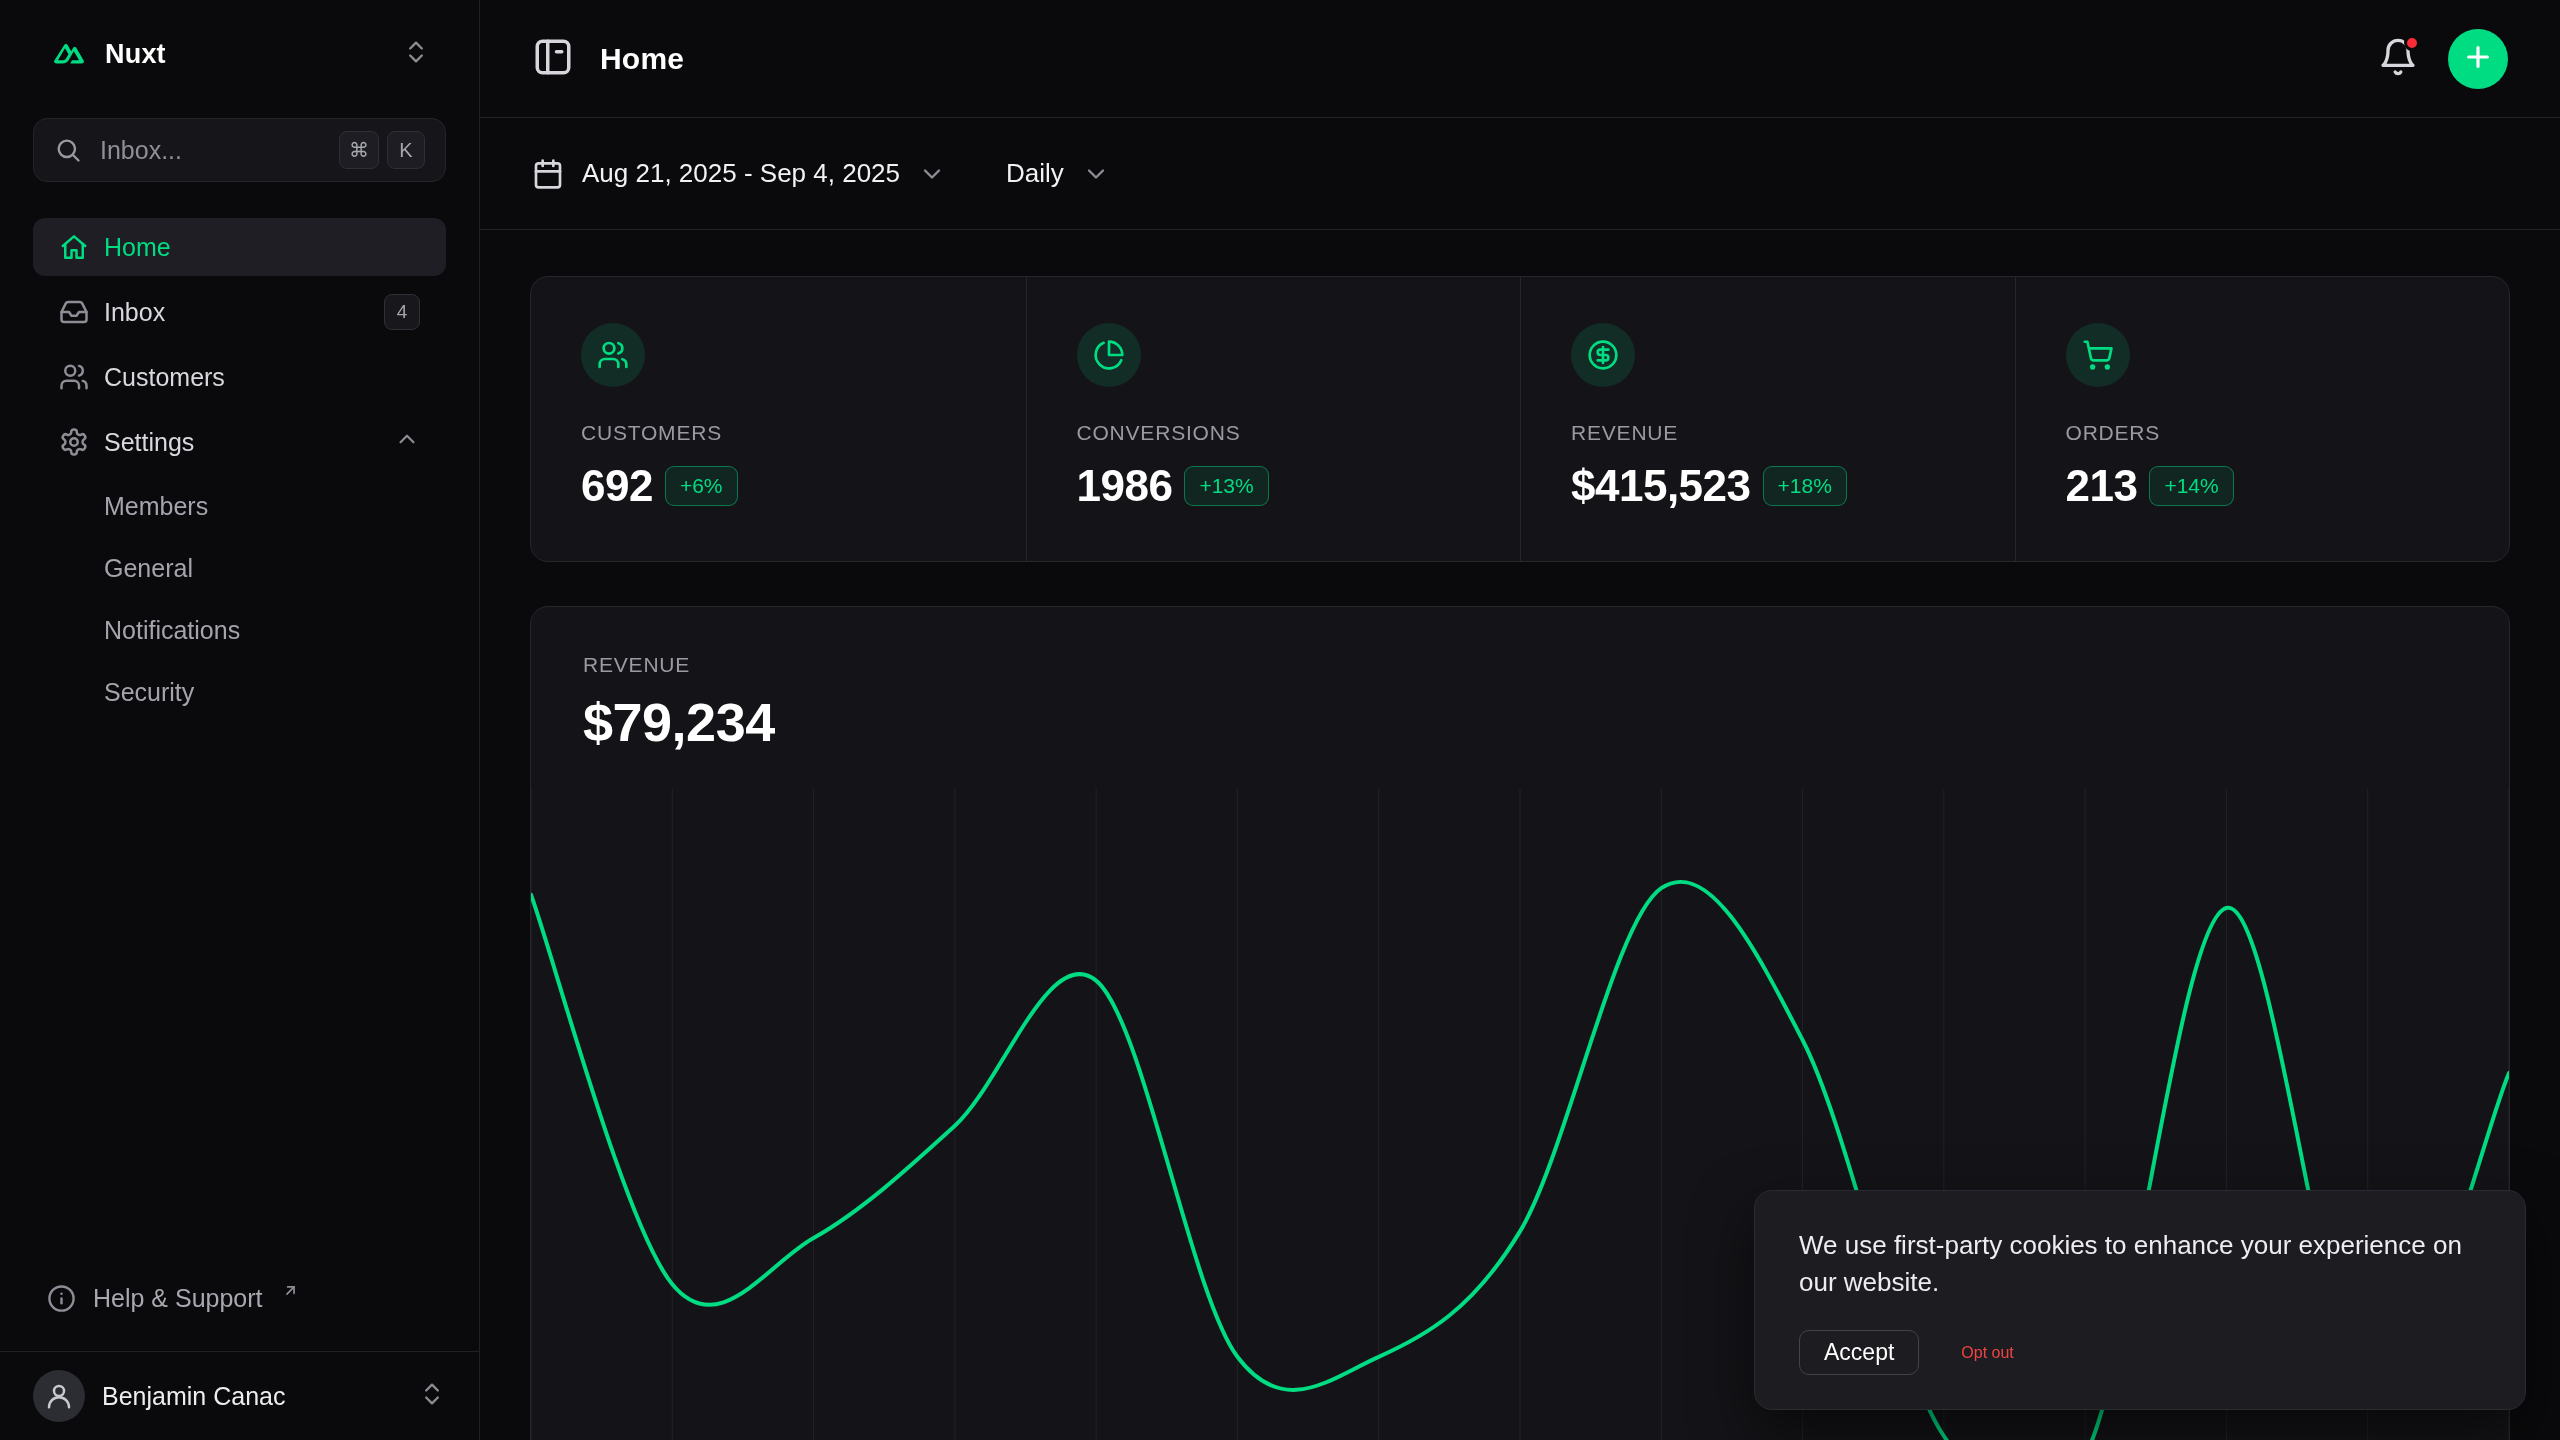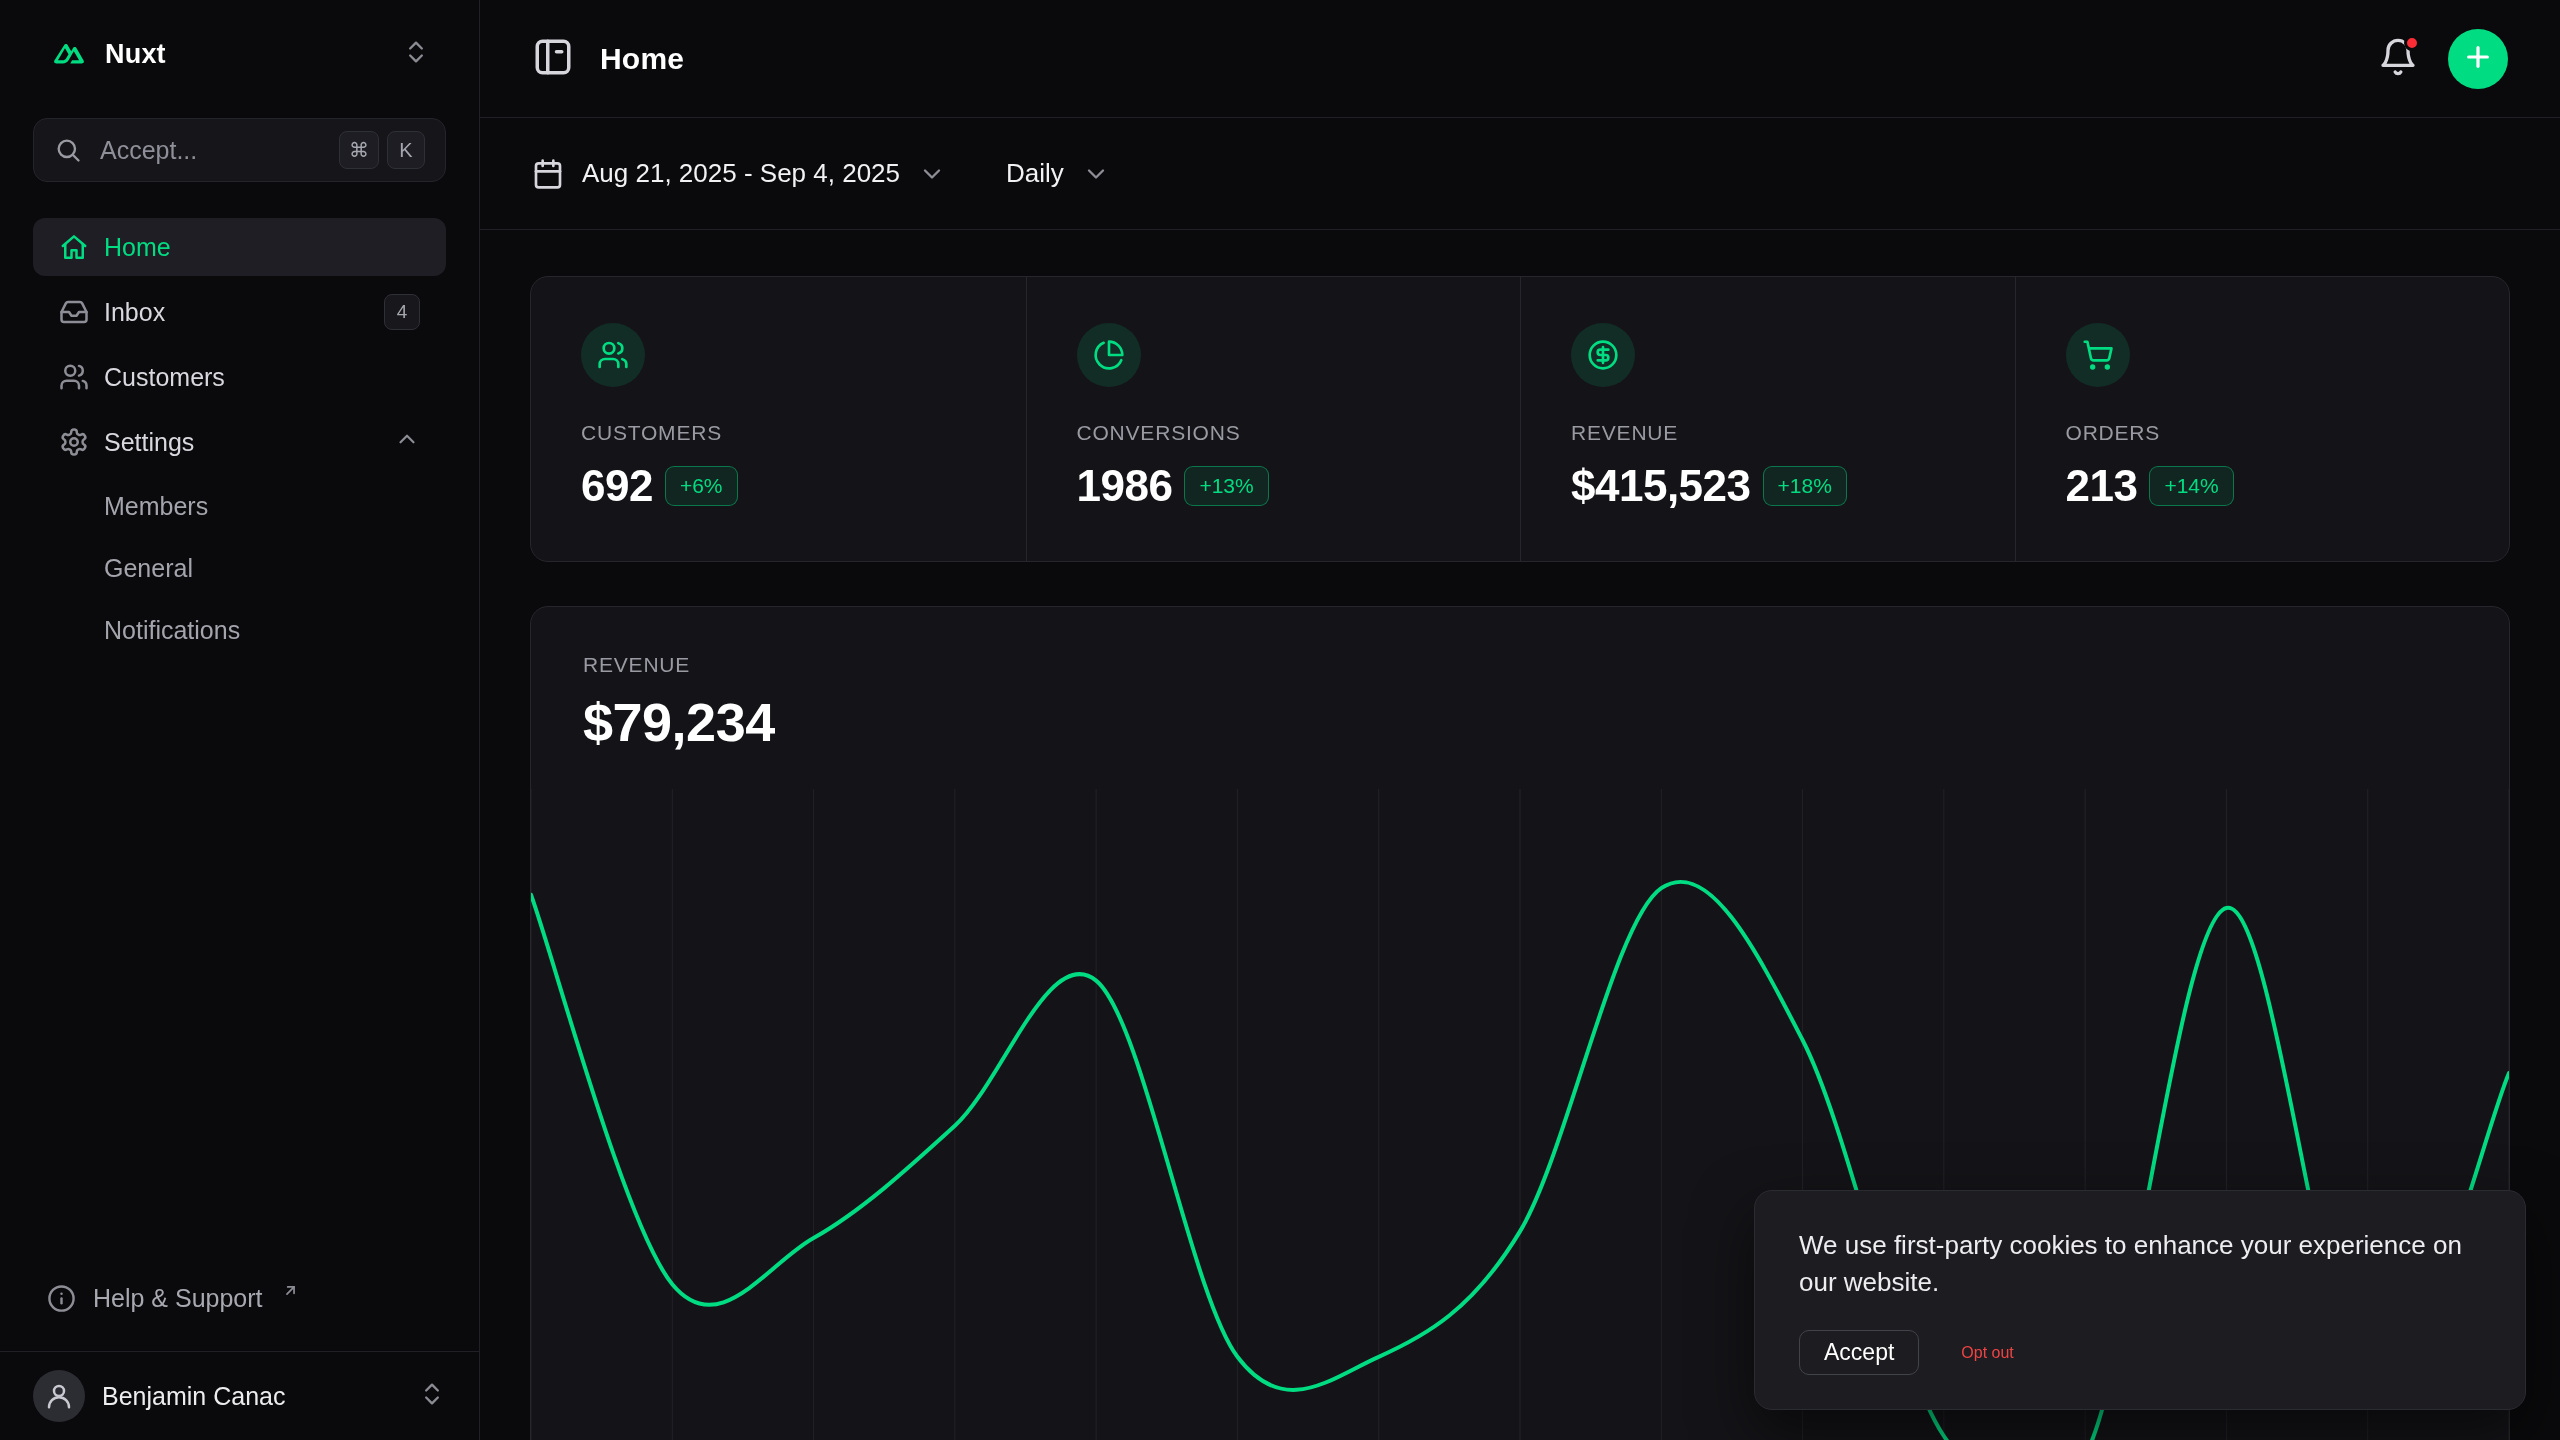--- a/index.html
+++ b/index.html
@@ -215,21 +215,21 @@
       </span>
     </div>
 
     <button class="search">
       <span class="sicon">
         <svg viewBox="0 0 24 24" fill="none" stroke="currentColor" stroke-width="2" stroke-linecap="round" stroke-linejoin="round">
             <circle cx="11" cy="11" r="7"></circle>
             <path d="m21 21-4.3-4.3"></path>
           </svg>
       </span>
-      <span class="search-text">Accept...</span>
+      <span class="search-text">Inbox...</span>
       <span class="kbds">
         <kbd>⌘</kbd>
         <kbd>K</kbd>
       </span>
     </button>
 
     <nav>
       <div class="nav-item active">
         <span class="nicon">
           <svg viewBox="0 0 24 24" fill="none" stroke="currentColor" stroke-width="2" stroke-linecap="round" stroke-linejoin="round">
@@ -275,20 +275,21 @@
           <svg viewBox="0 0 24 24" fill="none" stroke="currentColor" stroke-width="2" stroke-linecap="round" stroke-linejoin="round">
               <path d="m18 15-6-6-6 6"></path>
             </svg>
         </span>
       </div>
 
       <div class="sub-list">
         <div class="sub-item">Members</div>
         <div class="sub-item">General</div>
         <div class="sub-item">Notifications</div>
+        <div class="sub-item">Security</div>
       </div>
     </nav>
 
     <div class="sidebar-bottom">
       <div class="foot-item">
         <span class="nicon">
           <svg viewBox="0 0 24 24" fill="none" stroke="currentColor" stroke-width="2" stroke-linecap="round" stroke-linejoin="round">
               <circle cx="12" cy="12" r="10"></circle>
               <path d="M12 16v-4"></path>
               <path d="M12 8h.01"></path>

